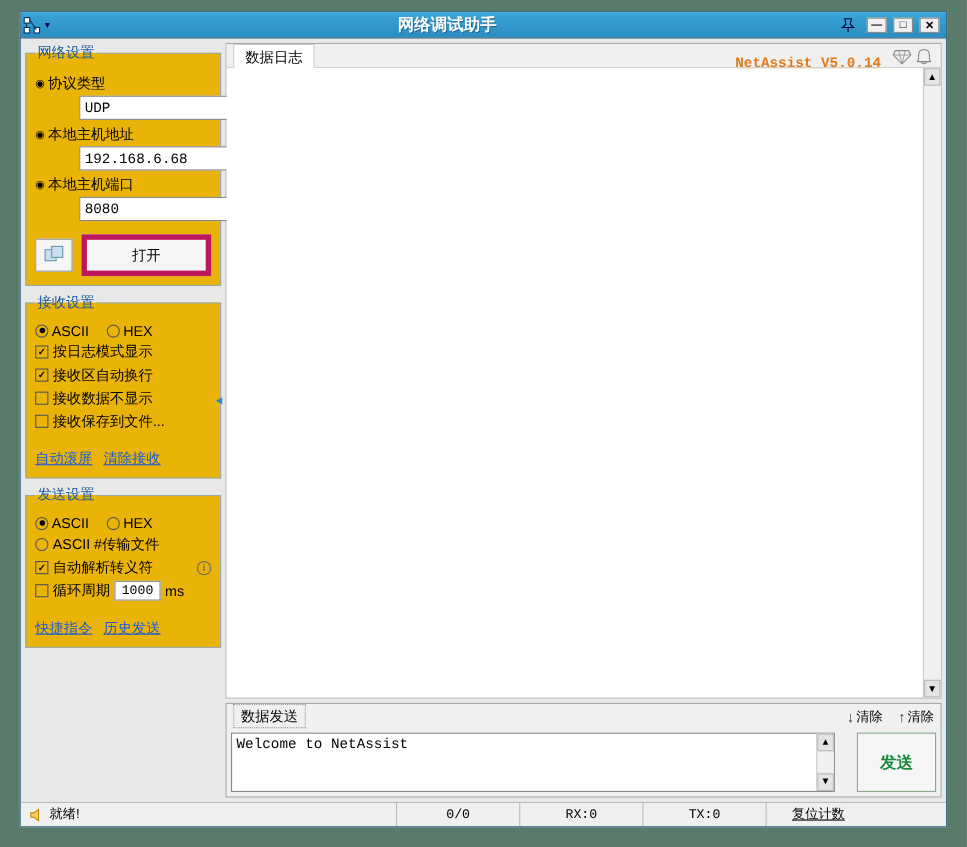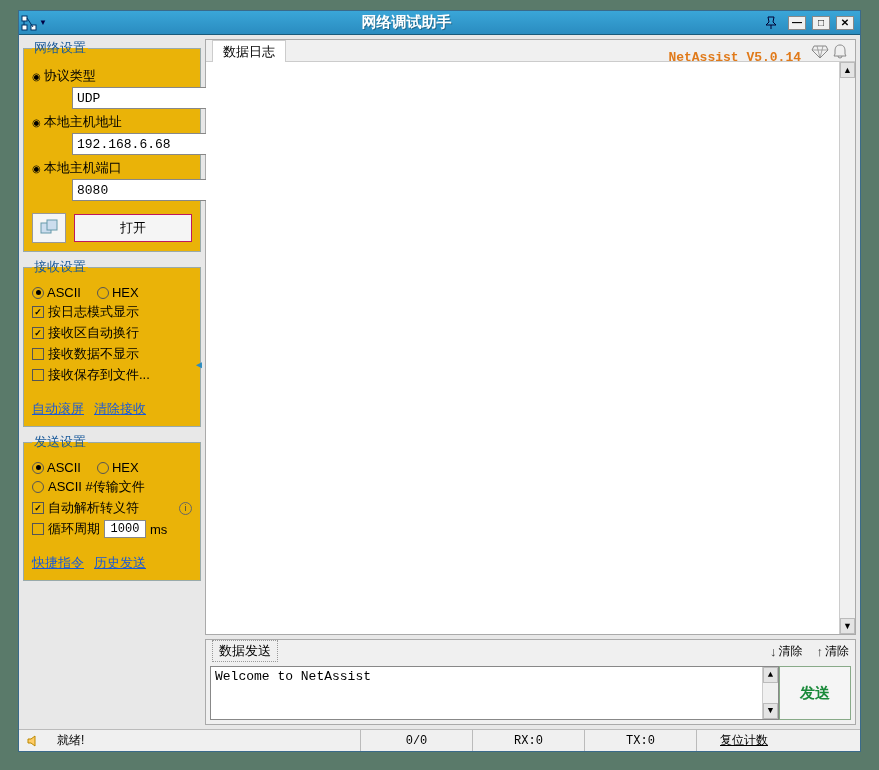--- a/index.html
+++ b/index.html
@@ -145,22 +145,22 @@
   height: 30px;
   border: 1px solid #999;
   background: #f5f5f5;
   display: flex;
   align-items: center;
   justify-content: center;
 }
 .icon-btn svg { width: 20px; height: 20px; }
 .open-btn {
   flex: 1;
-  height: 28px;
-  border: 1px solid #be185d;
+  height: 38px;
+  border: 5px solid #be185d;
   background: #f5f5f5;
   display: flex;
   align-items: center;
   justify-content: center;
   cursor: pointer;
 }
 
 .radio-row, .check-row {
   display: flex;
   align-items: center;
@@ -272,21 +272,21 @@
 .send-header .header-left {
   border: 1px dotted #999;
   padding: 1px 6px;
   background: #f0f0f0;
 }
 .send-header .spacer { flex: 1; }
 .clear-group { display: flex; align-items: center; gap: 2px; margin-left: 6px; font-size:12px; }
 .clear-group .arrow-sym { font-size: 13px; color:#333; }
 .send-body {
   display: flex;
-  gap: 0;
+  gap: 20px;
   padding: 4px;
   height: 62px;
 }
 .send-text {
   flex: 1;
   border: 1px solid #888;
   background: #fff;
   font-family: "Courier New", monospace;
   font-size: 13px;
   padding: 2px 4px;
@@ -317,21 +317,21 @@
   font-size: 12px;
 }
 .status-cell {
   border-right: 1px solid #bbb;
   padding: 0 8px;
   height: 100%;
   display: flex;
   align-items: center;
   justify-content: center;
 }
-.status-cell.first { flex: 0 0 342px; justify-content:flex-start; gap:16px; }
+.status-cell.first { flex: 0 0 342px; justify-content:flex-start; gap:4px; }
 .status-cell.counter { flex: 0 0 112px; font-family:"Courier New",monospace; }
 .status-cell.reset { flex: 0 0 94px; text-decoration: underline; cursor:pointer; border-right:none; }
 .status-speaker { width:14px; height:14px; }
 </style>
 </head>
 <body>
 
 <div class="window">
 
   <div class="titlebar">

